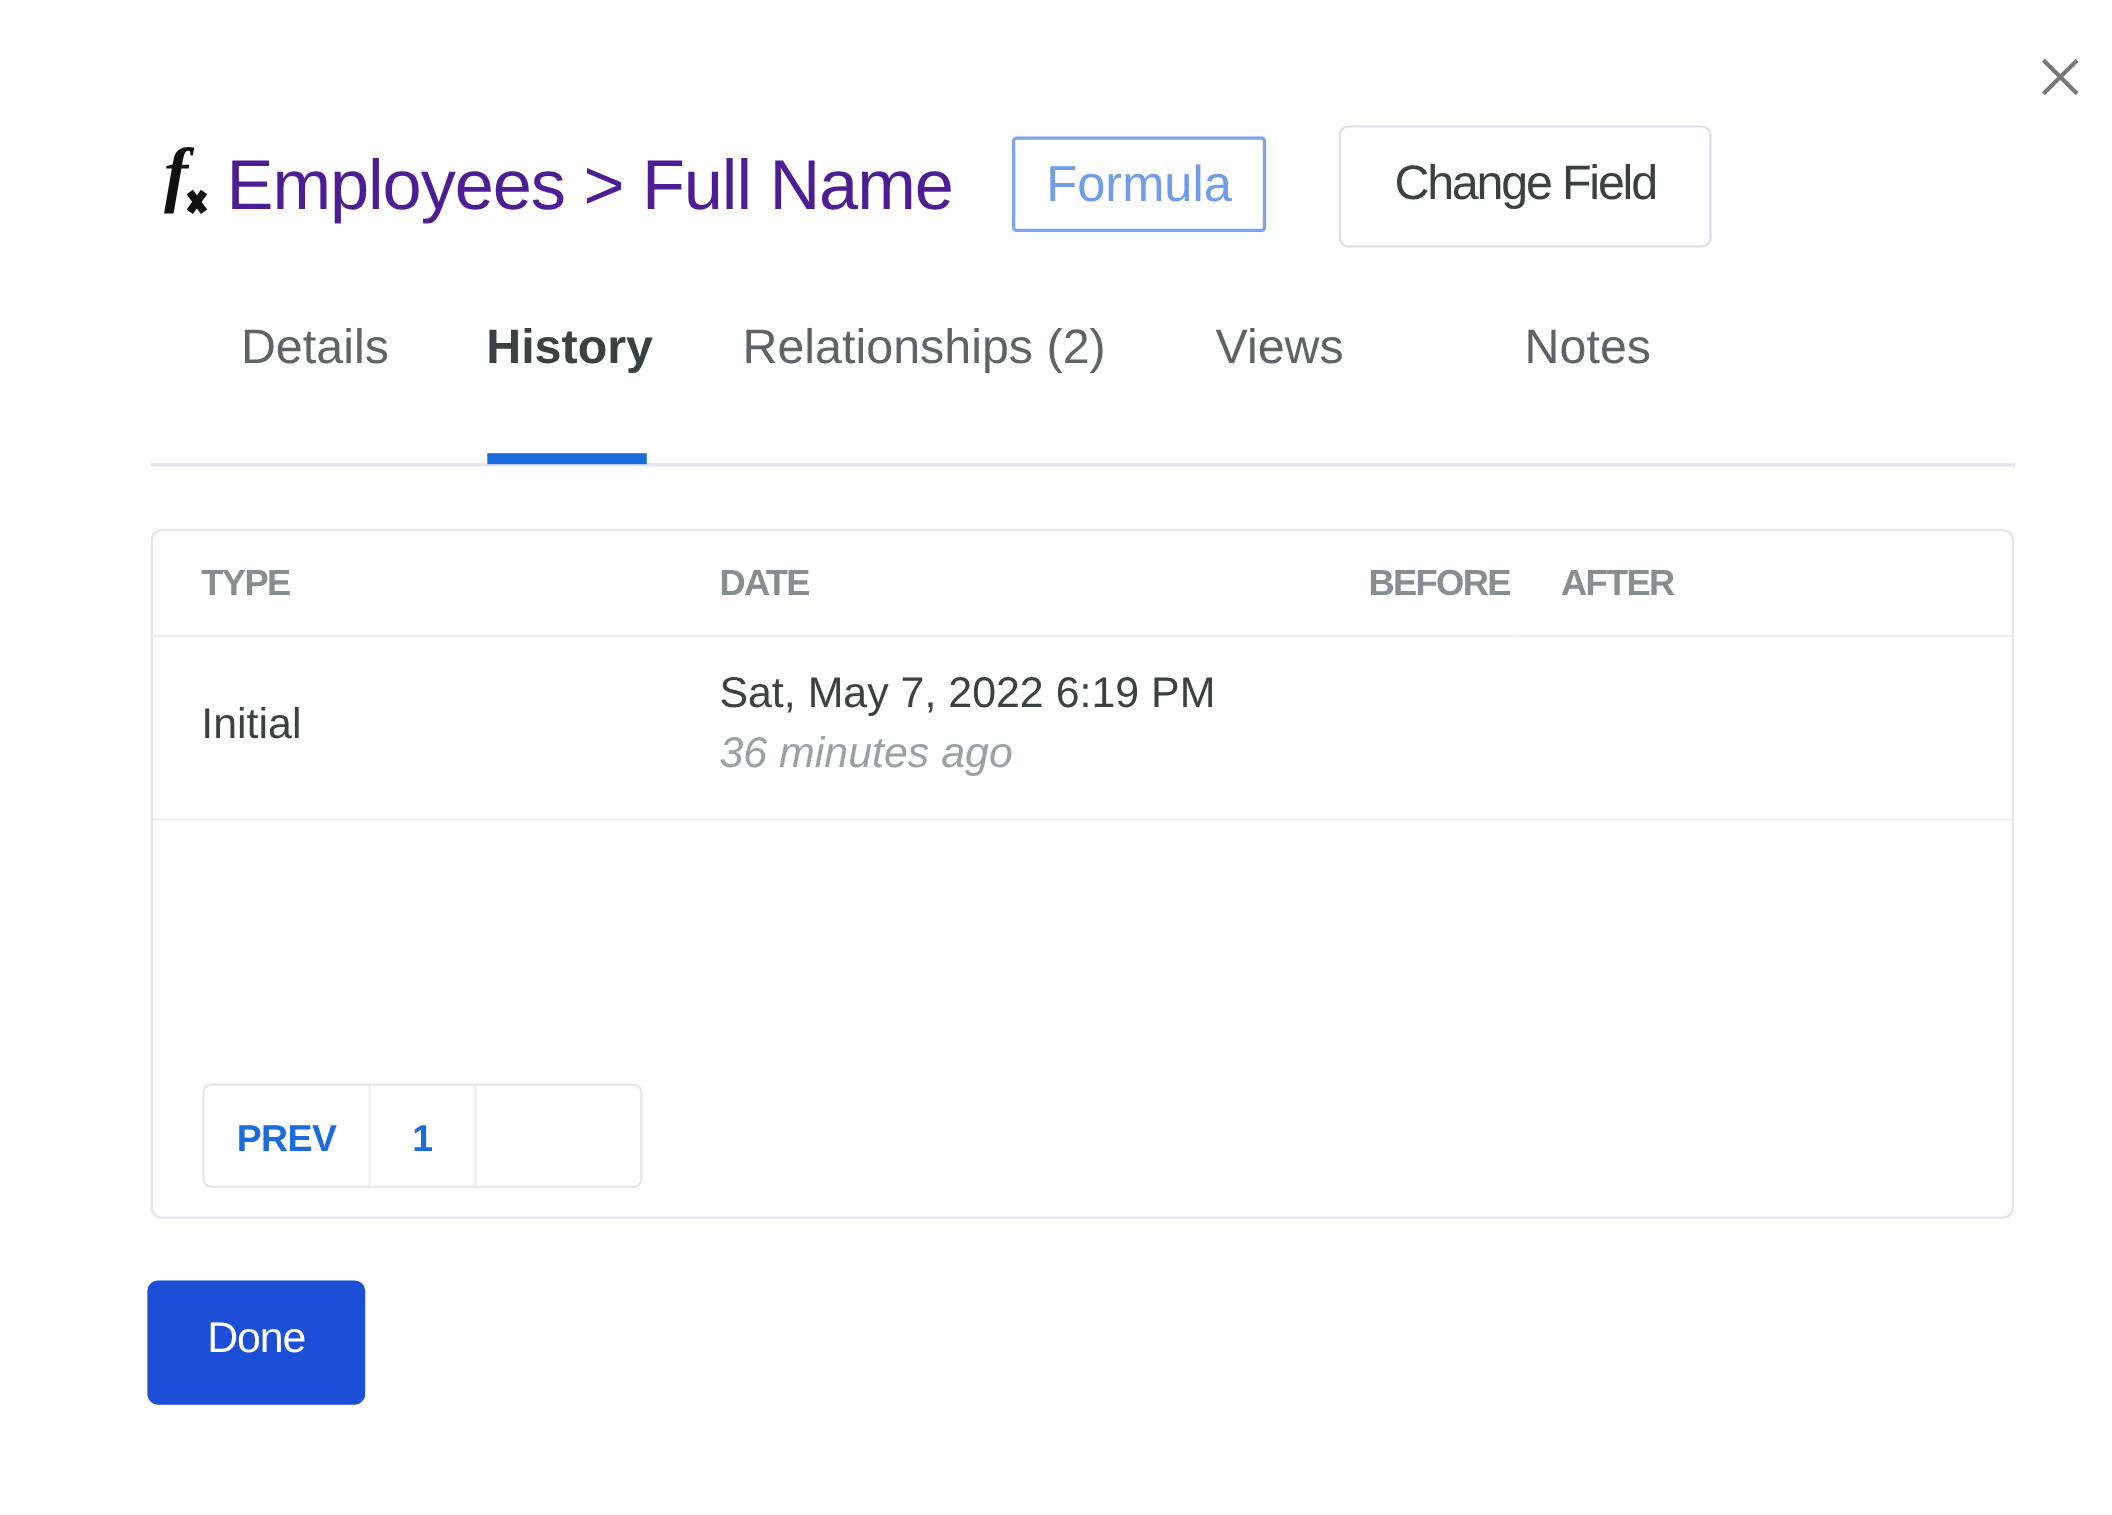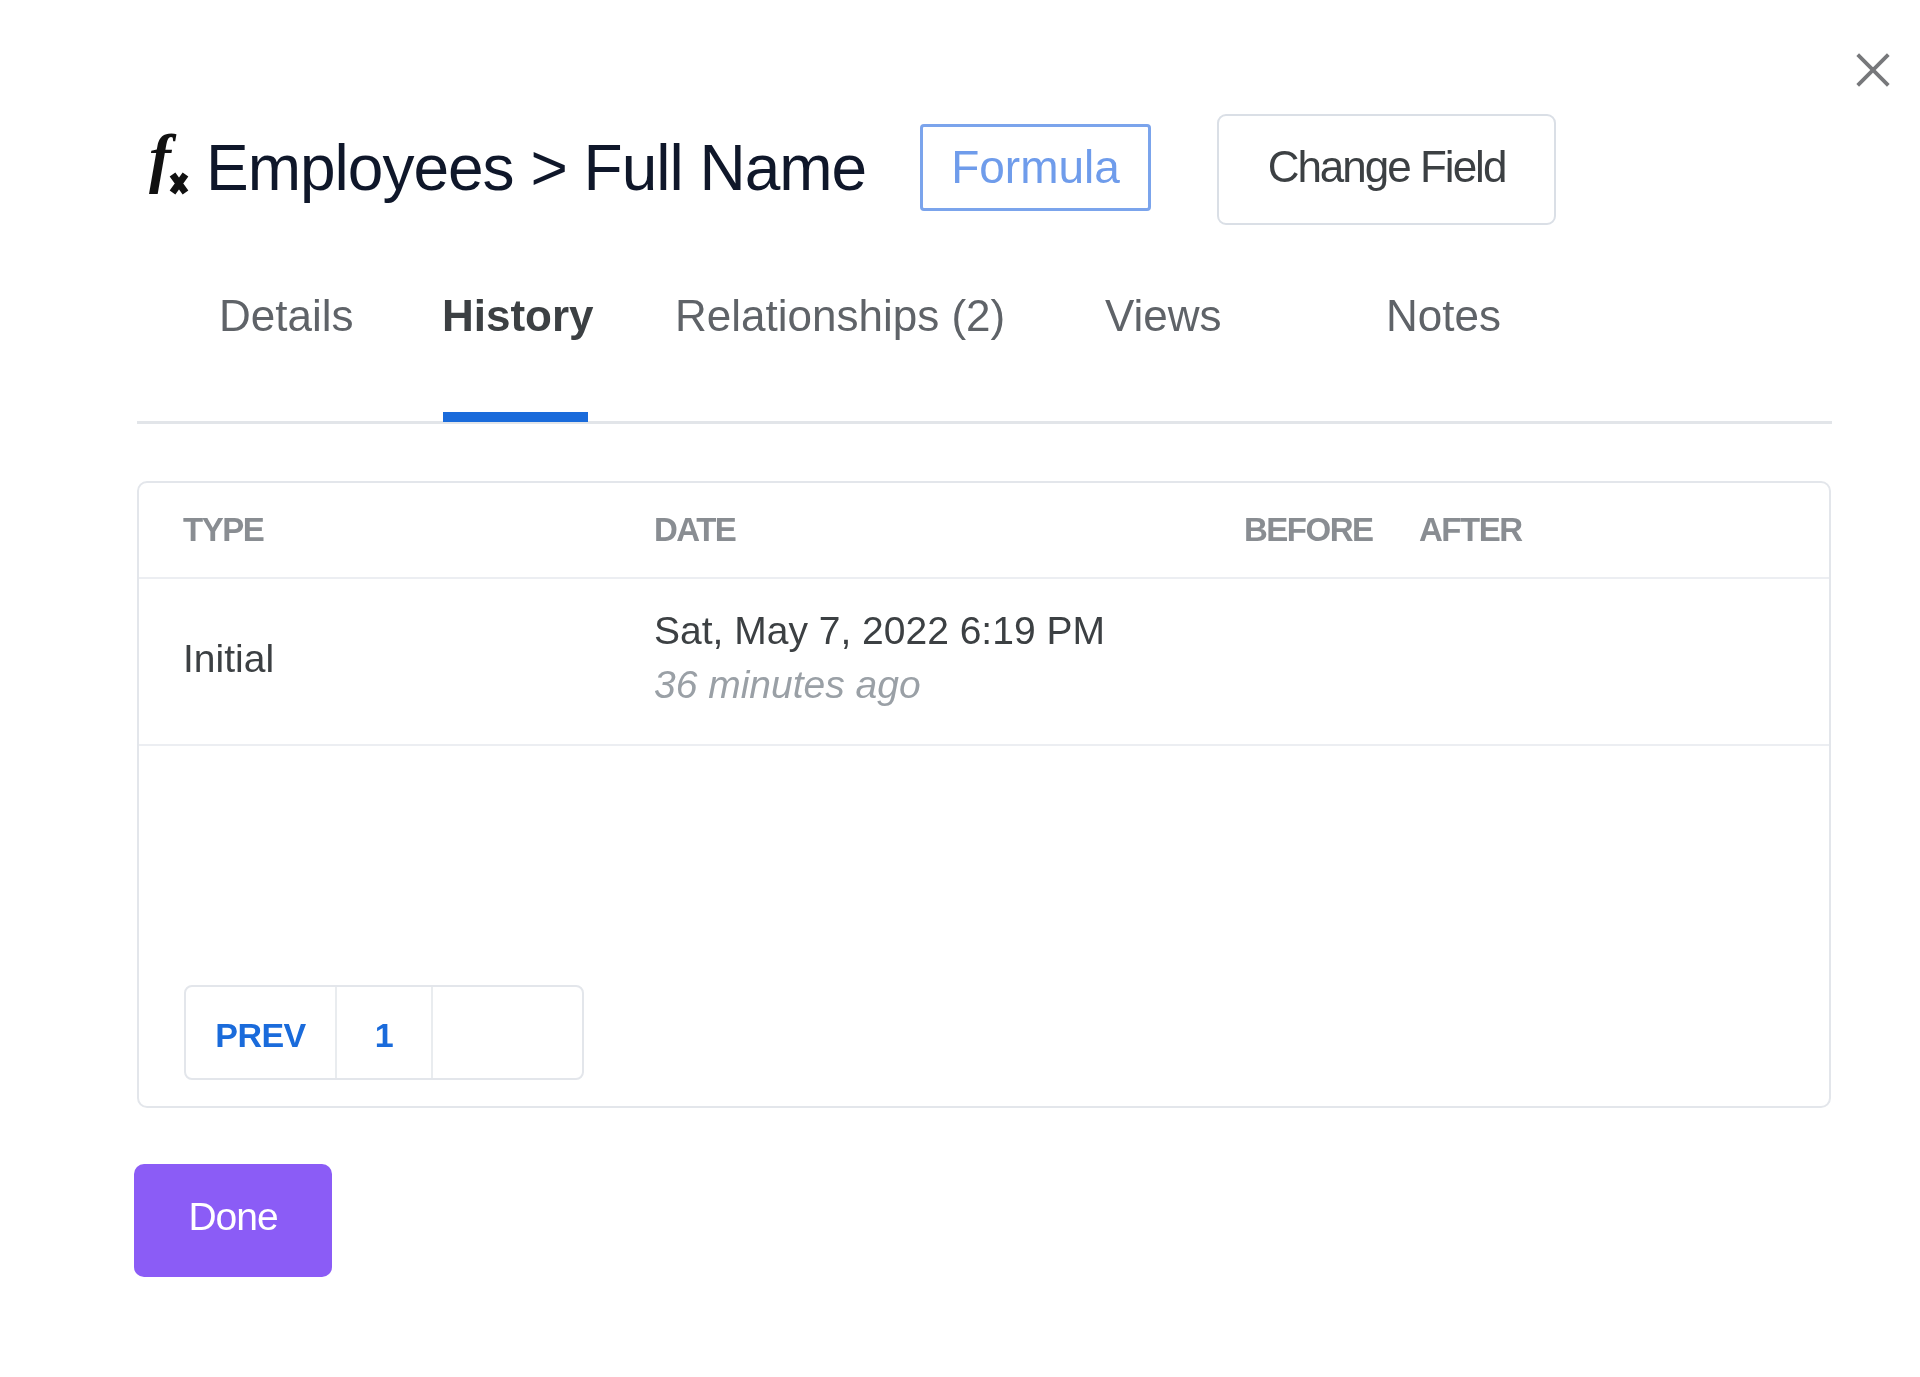--- a/index.html
+++ b/index.html
@@ -5,21 +5,21 @@
   html,body{margin:0;padding:0;background:#ffffff;}
   body{width:1920px;height:1377px;position:relative;overflow:hidden;
        font-family:"Liberation Sans",sans-serif;-webkit-font-smoothing:antialiased;}
   .abs{position:absolute;}
 
   
   .close{left:1853px;top:50px;width:40px;height:40px;}
 
   
   .fx{left:148px;top:120px;width:62px;height:90px;}
-  .title{left:206px;top:136px;font-size:64px;line-height:64px;color:#0f172a;letter-spacing:-1px;}
+  .title{left:206px;top:136px;font-size:64px;line-height:64px;color:#4c1d95;letter-spacing:-1px;}
   .badge{left:920px;top:124px;width:225px;height:81px;border:3px solid #7ba4ec;border-radius:4px;
          color:#6f9ceb;font-size:46px;line-height:81px;text-align:center;}
   .changefield{left:1217px;top:114px;width:335px;height:107px;border:2px solid #dadfe6;border-radius:9px;
          color:#3c4043;font-size:44px;letter-spacing:-2px;line-height:102px;text-align:center;}
 
   
   .tab{top:294px;font-size:44px;line-height:44px;color:#5f6368;}
   .tab.active{color:#3c4043;font-weight:bold;}
   .tabline{left:137px;top:421px;width:1695px;height:3px;background:#e2e5e9;}
   .tabind{left:443px;top:412px;width:145px;height:10px;background:#1a6bdb;}
@@ -43,21 +43,21 @@
 
   
   .pager{left:184px;top:961px;width:400px;height:95px;border:2px solid #e3e6eb;border-radius:8px;box-sizing:border-box;display:flex;margin-top:24px;}
   .pager .pcell{display:flex;align-items:center;justify-content:center;color:#1a6bdb;font-weight:bold;font-size:34px;letter-spacing:-0.5px;}
   .pager .pcell span{position:relative;top:3px;}
   .pager .p1{width:149px;border-right:2px solid #e9ecef;}
   .pager .p2{width:94px;border-right:2px solid #e9ecef;}
   .pager .p3{flex:1;}
 
   
-  .done{left:134px;top:1164px;width:198px;height:113px;border-radius:10px;background:#8b5cf6;
+  .done{left:134px;top:1164px;width:198px;height:113px;border-radius:10px;background:#1d4ed8;
         color:#ffffff;font-size:39px;letter-spacing:-1px;line-height:106px;text-align:center;}
 </style>
 </head>
 <body>
 
 <svg class="abs close" viewBox="0 0 40 40">
   <path d="M4.7 4.7 L35.3 35.3 M35.3 4.7 L4.7 35.3" stroke="#77787b" stroke-width="3.8" fill="none"></path>
 </svg>
 
 <svg class="abs fx" viewBox="0 0 60 90">

